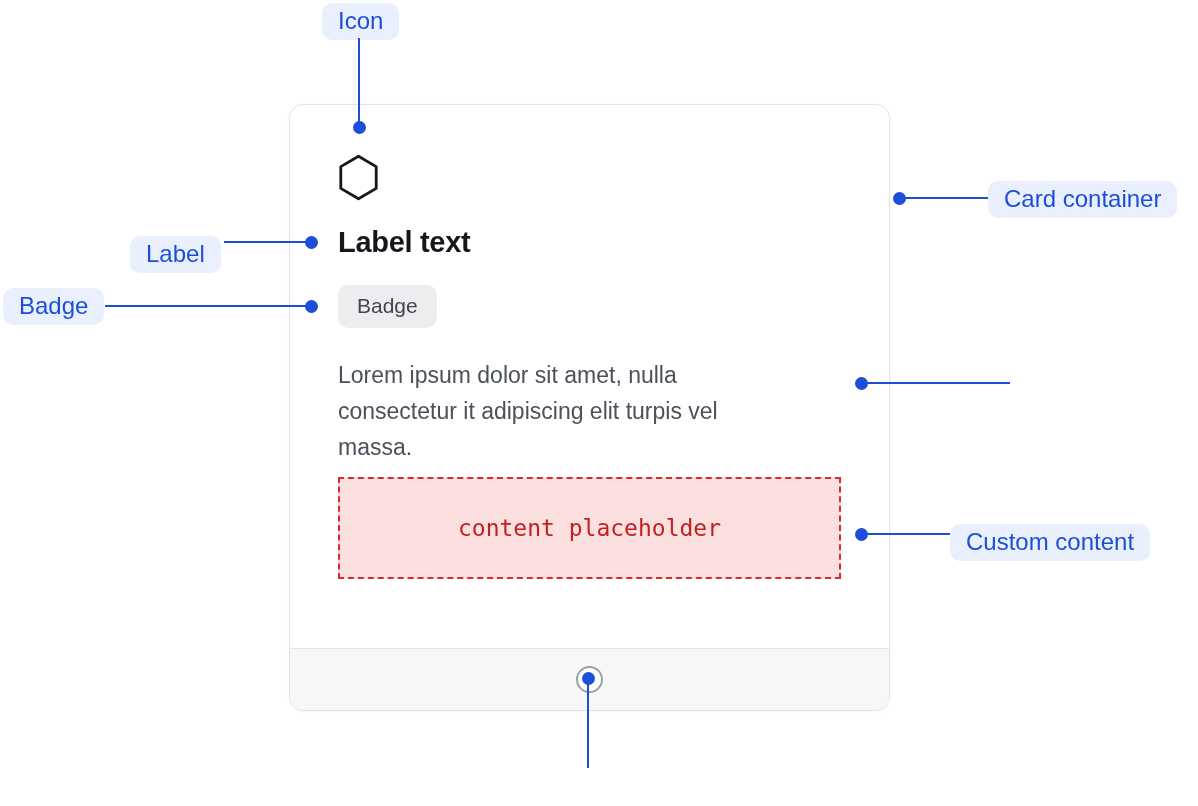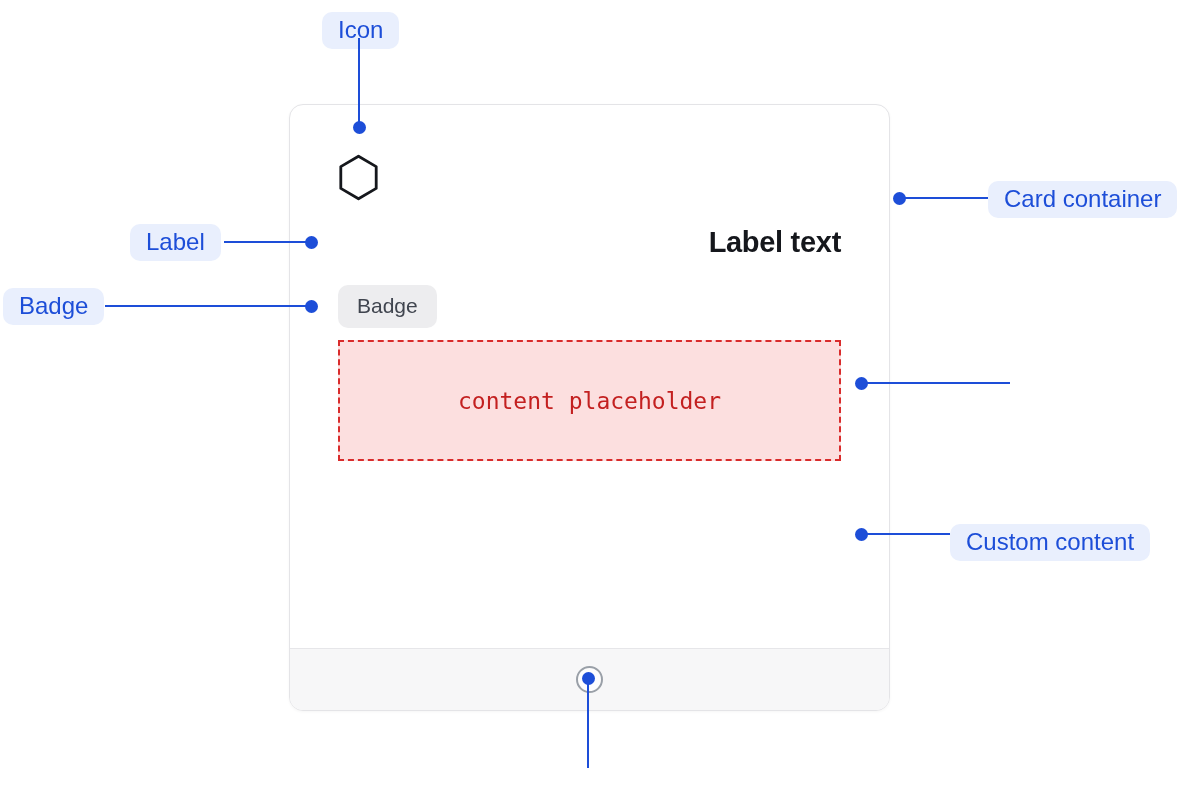--- a/index.html
+++ b/index.html
@@ -27,21 +27,20 @@
   .card-body { padding: 47px 48px 0 48px; }
 
   .hex-icon { display: block; margin-top: 2px; }
 
   .card-title {
     margin-top: 25px;
     font-size: 29px;
     font-weight: 700;
     letter-spacing: -0.3px;
     color: #15171c;
-    text-align: right;
   }
 
   .badge {
     display: inline-block;
     margin-top: 26px;
     background: #ededef;
     border-radius: 10px;
     padding: 9px 19px 10px 19px;
     font-size: 21px;
     color: #40454f;
@@ -49,21 +48,21 @@
 
   .desc {
     margin-top: 29px;
     font-size: 23px;
     line-height: 36px;
     color: #4b505a;
   }
 
   .placeholder {
     margin-top: 12px;
-    height: 121px;
+    height: 102px;
     background: #fcdfdf;
     border: 2px dashed #d92c2c;
     display: flex;
     align-items: center;
     justify-content: center;
     font-family: "DejaVu Sans Mono", "Liberation Mono", monospace;
     font-size: 23px;
     color: #c32020;
   }
 
@@ -106,25 +105,25 @@
   .hline { height: 2.5px; }
   .vline { width: 2.5px; }
   .dot {
     position: absolute;
     width: 13px; height: 13px;
     border-radius: 50%;
     background: #1d4ed8;
   }
 
   
-  .tag-icon            { left: 322px;  top: 12px;   }
+  .tag-icon            { left: 322px;  top: 3px;   }
   .line-icon           { left: 357.5px; top: 38px;  height: 89px; }
   .dot-icon            { left: 352.5px; top: 120.5px; }
 
-  .tag-label           { left: 130px;  top: 224px; }
+  .tag-label           { left: 130px;  top: 236px; }
   .line-label          { left: 224px;  top: 240.5px; width: 87px; }
   .dot-label           { left: 304.5px; top: 235.5px; }
 
   .tag-badge           { left: 3px;    top: 288px; }
   .line-badge          { left: 105px;  top: 304.5px; width: 206px; }
   .dot-badge           { left: 304.5px; top: 299.5px; }
 
   .tag-card-container  { left: 988px;  top: 181px; }
   .line-card-container { left: 899px;  top: 196.5px; width: 89px; }
   .dot-card-container  { left: 892.5px; top: 191.5px; }
@@ -146,20 +145,25 @@
 
 <div class="canvas">
 
   <div class="card">
     <div class="card-body">
       <svg class="hex-icon" width="41" height="47" viewBox="0 0 41 47" fill="none">
         <polygon points="20.5,2.2 38.2,12.6 38.2,34.4 20.5,44.8 2.8,34.4 2.8,12.6" stroke="#15171c" stroke-width="2.8" fill="none" stroke-linejoin="round"></polygon>
       </svg>
       <div class="card-title">Label text</div>
       <span class="badge">Badge</span>
+      <div class="desc">
+        <div>Lorem ipsum dolor sit amet, nulla</div>
+        <div>consectetur it adipiscing elit turpis vel</div>
+        <div>massa.</div>
+      </div>
       <div class="placeholder">content placeholder</div>
     </div>
     <div class="card-footer">
       <button class="control-circle"></button>
     </div>
   </div>
 
   <span class="tag tag-icon">Icon</span>
   <div class="line vline line-icon"></div>
   <div class="dot dot-icon"></div>

